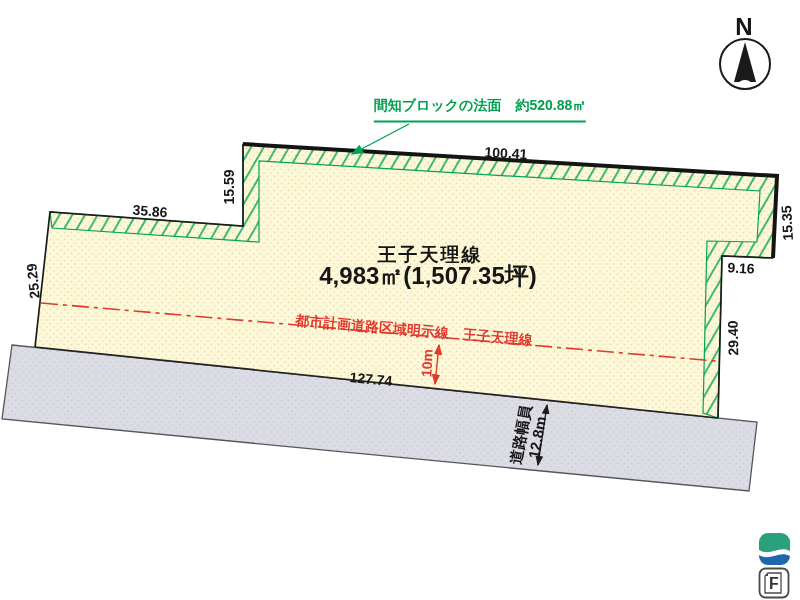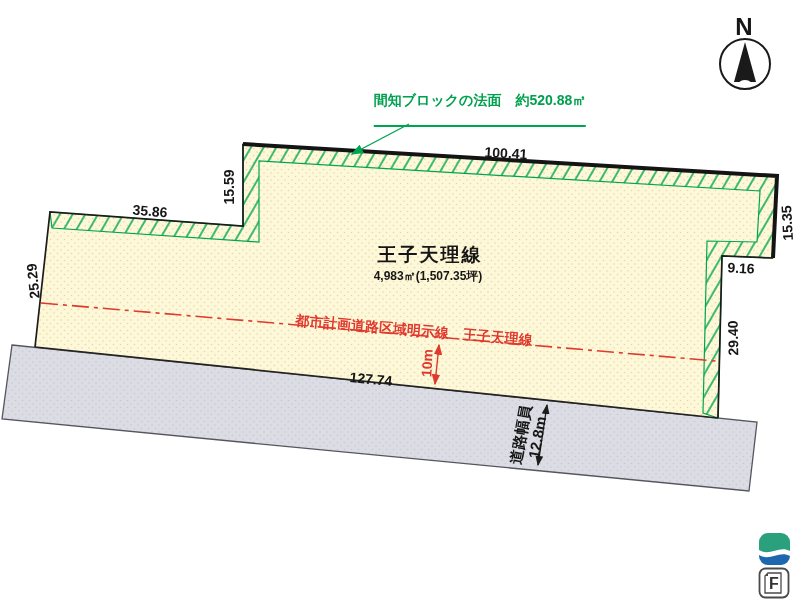--- a/index.html
+++ b/index.html
@@ -9,24 +9,24 @@
   }
   #drawing{position:absolute;left:0;top:0;z-index:1;}
   .lbl{
     position:absolute;z-index:2;white-space:nowrap;
     font-size:14px;font-weight:bold;color:#161616;line-height:1;
     transform:translate(-50%,-50%);
   }
   .rot{transform-origin:center;}
   .green-note{
     color:#00a04e;font-size:14px;font-weight:bold;
-    border-bottom:2px solid #00a551;padding-bottom:18px;
+    border-bottom:2px solid #00a551;padding-bottom:9px;
   }
   .area-title{font-size:19px;letter-spacing:2px;}
-  .area-value{font-size:12px;}
+  .area-value{font-size:24px;}
   .red{color:#e0392d;}
   .road-label{font-size:15px;font-weight:600;text-align:center;line-height:1.15;}
   .north{font-size:24px;font-weight:bold;}
 </style>
 </head>
 <body>
 
 <div id="canvas">
 
   <svg id="drawing" width="800" height="600" viewBox="0 0 800 600">

